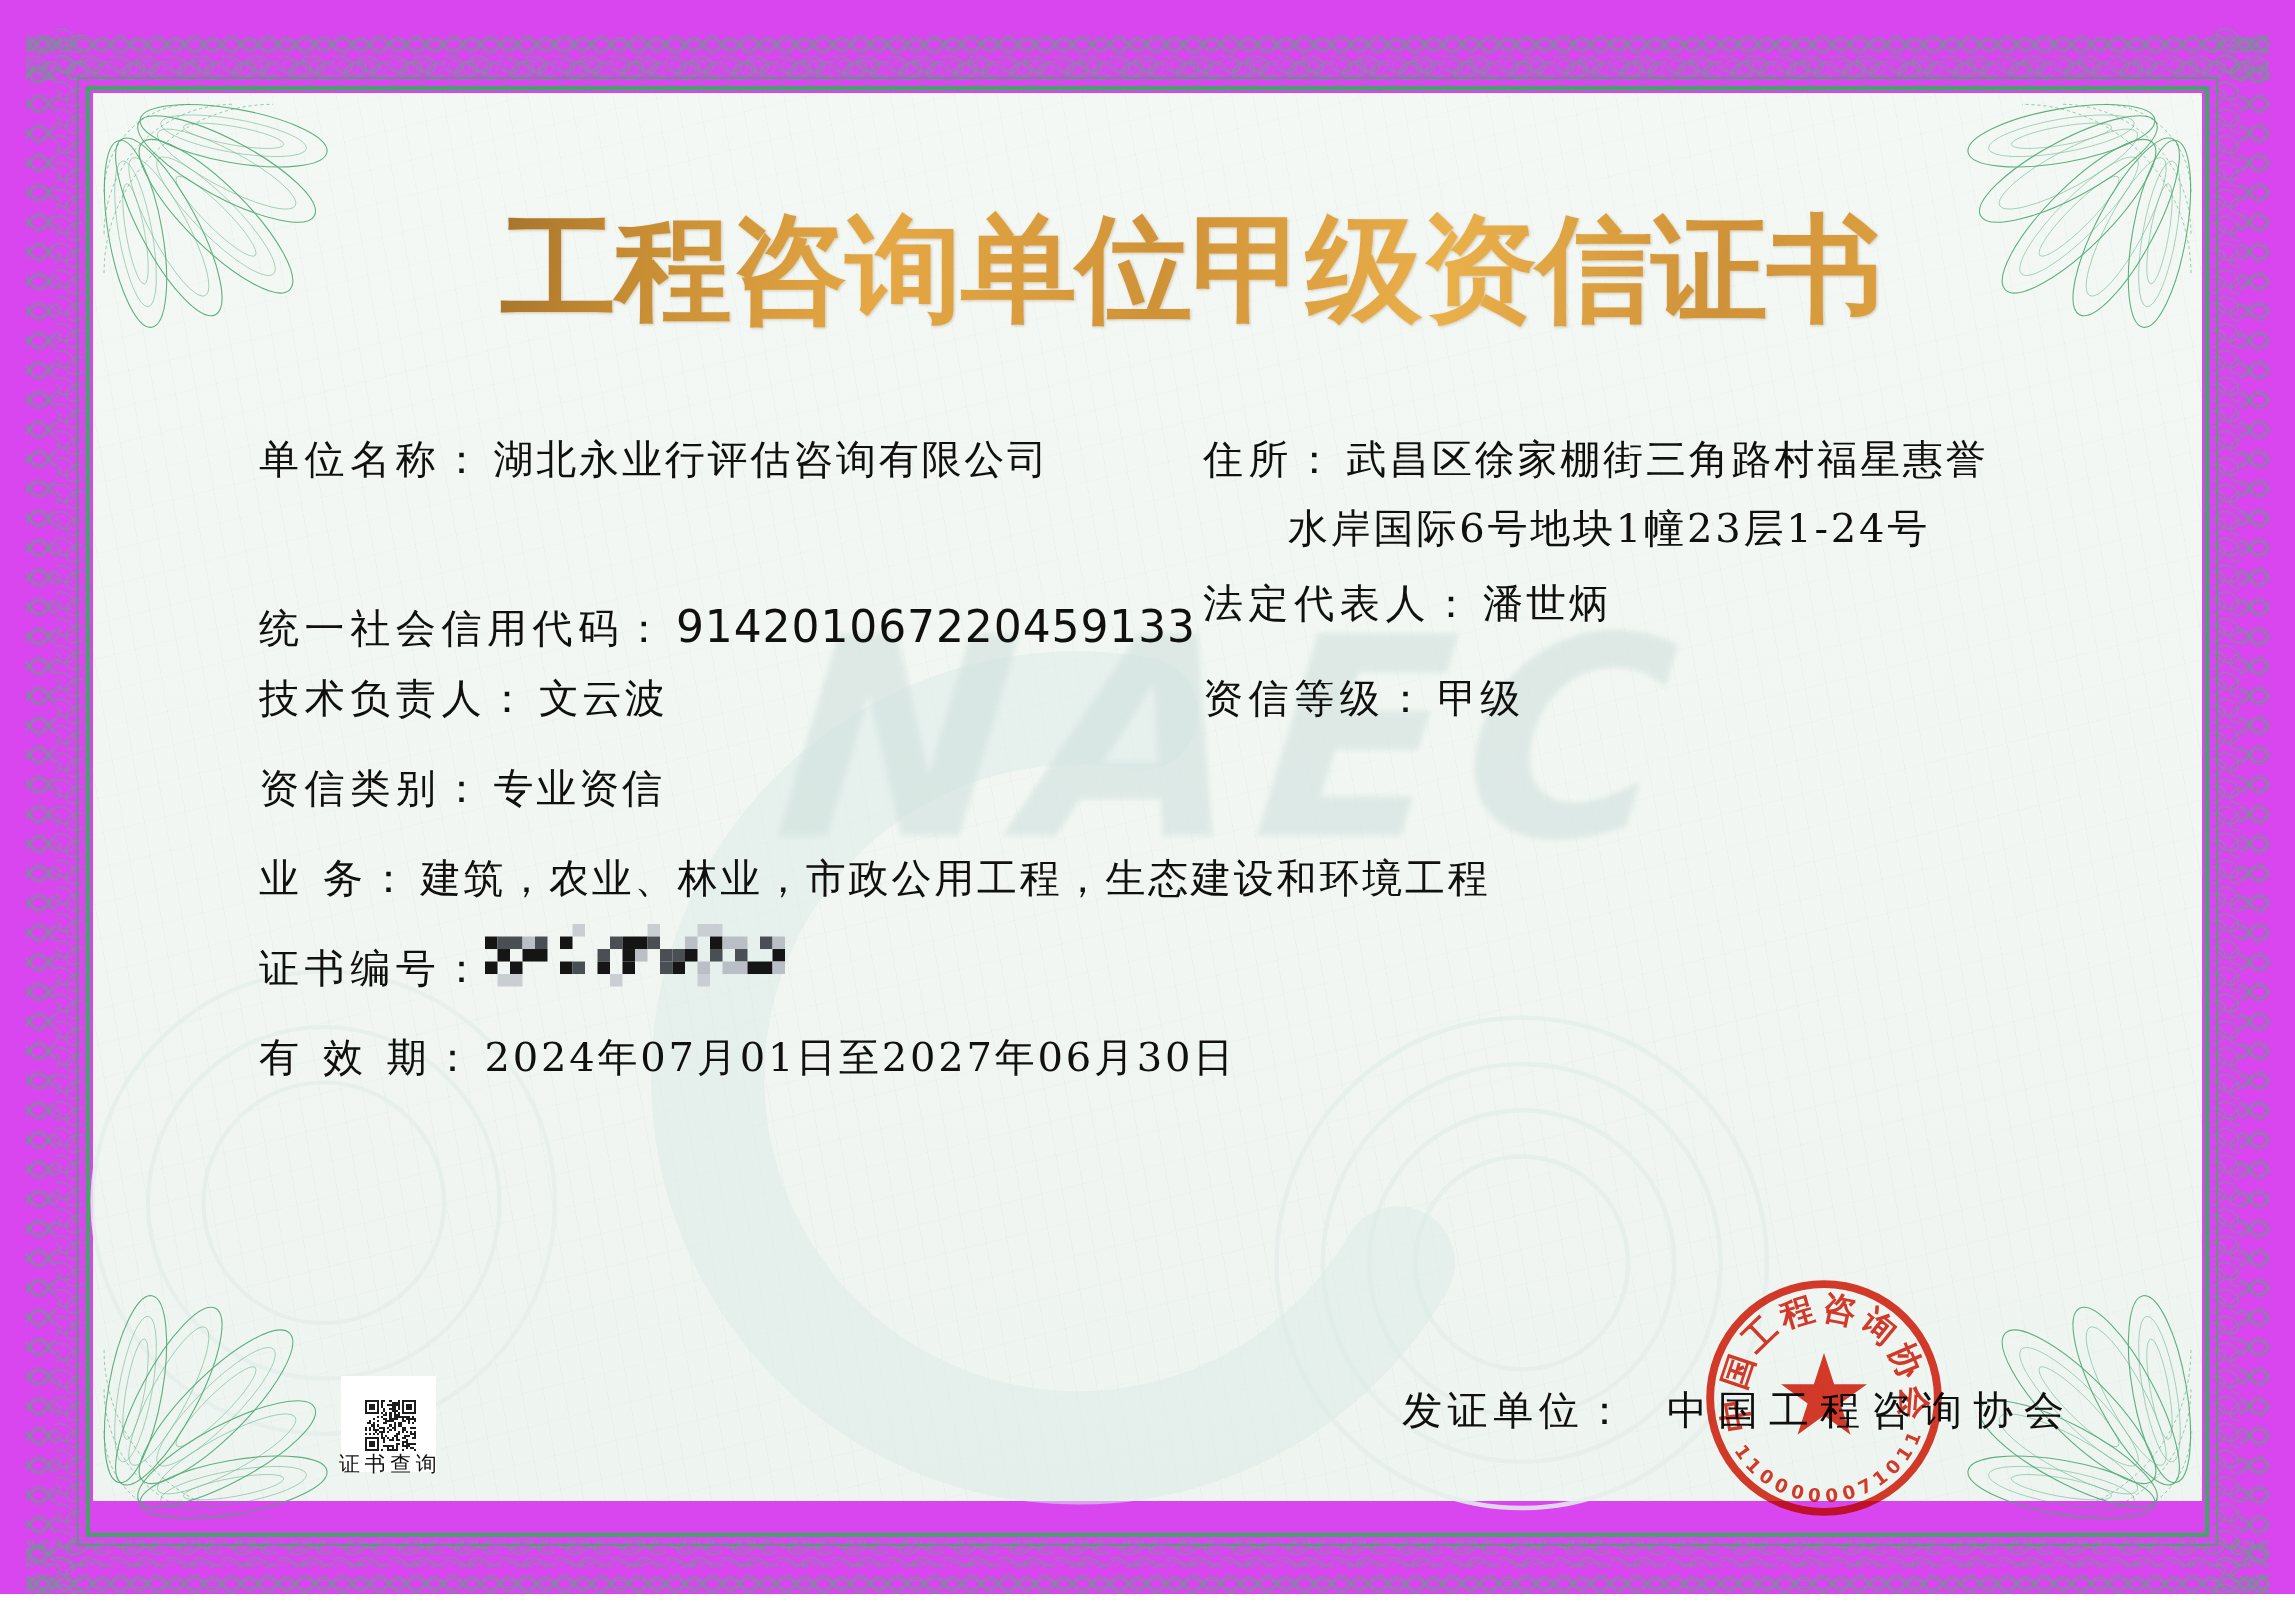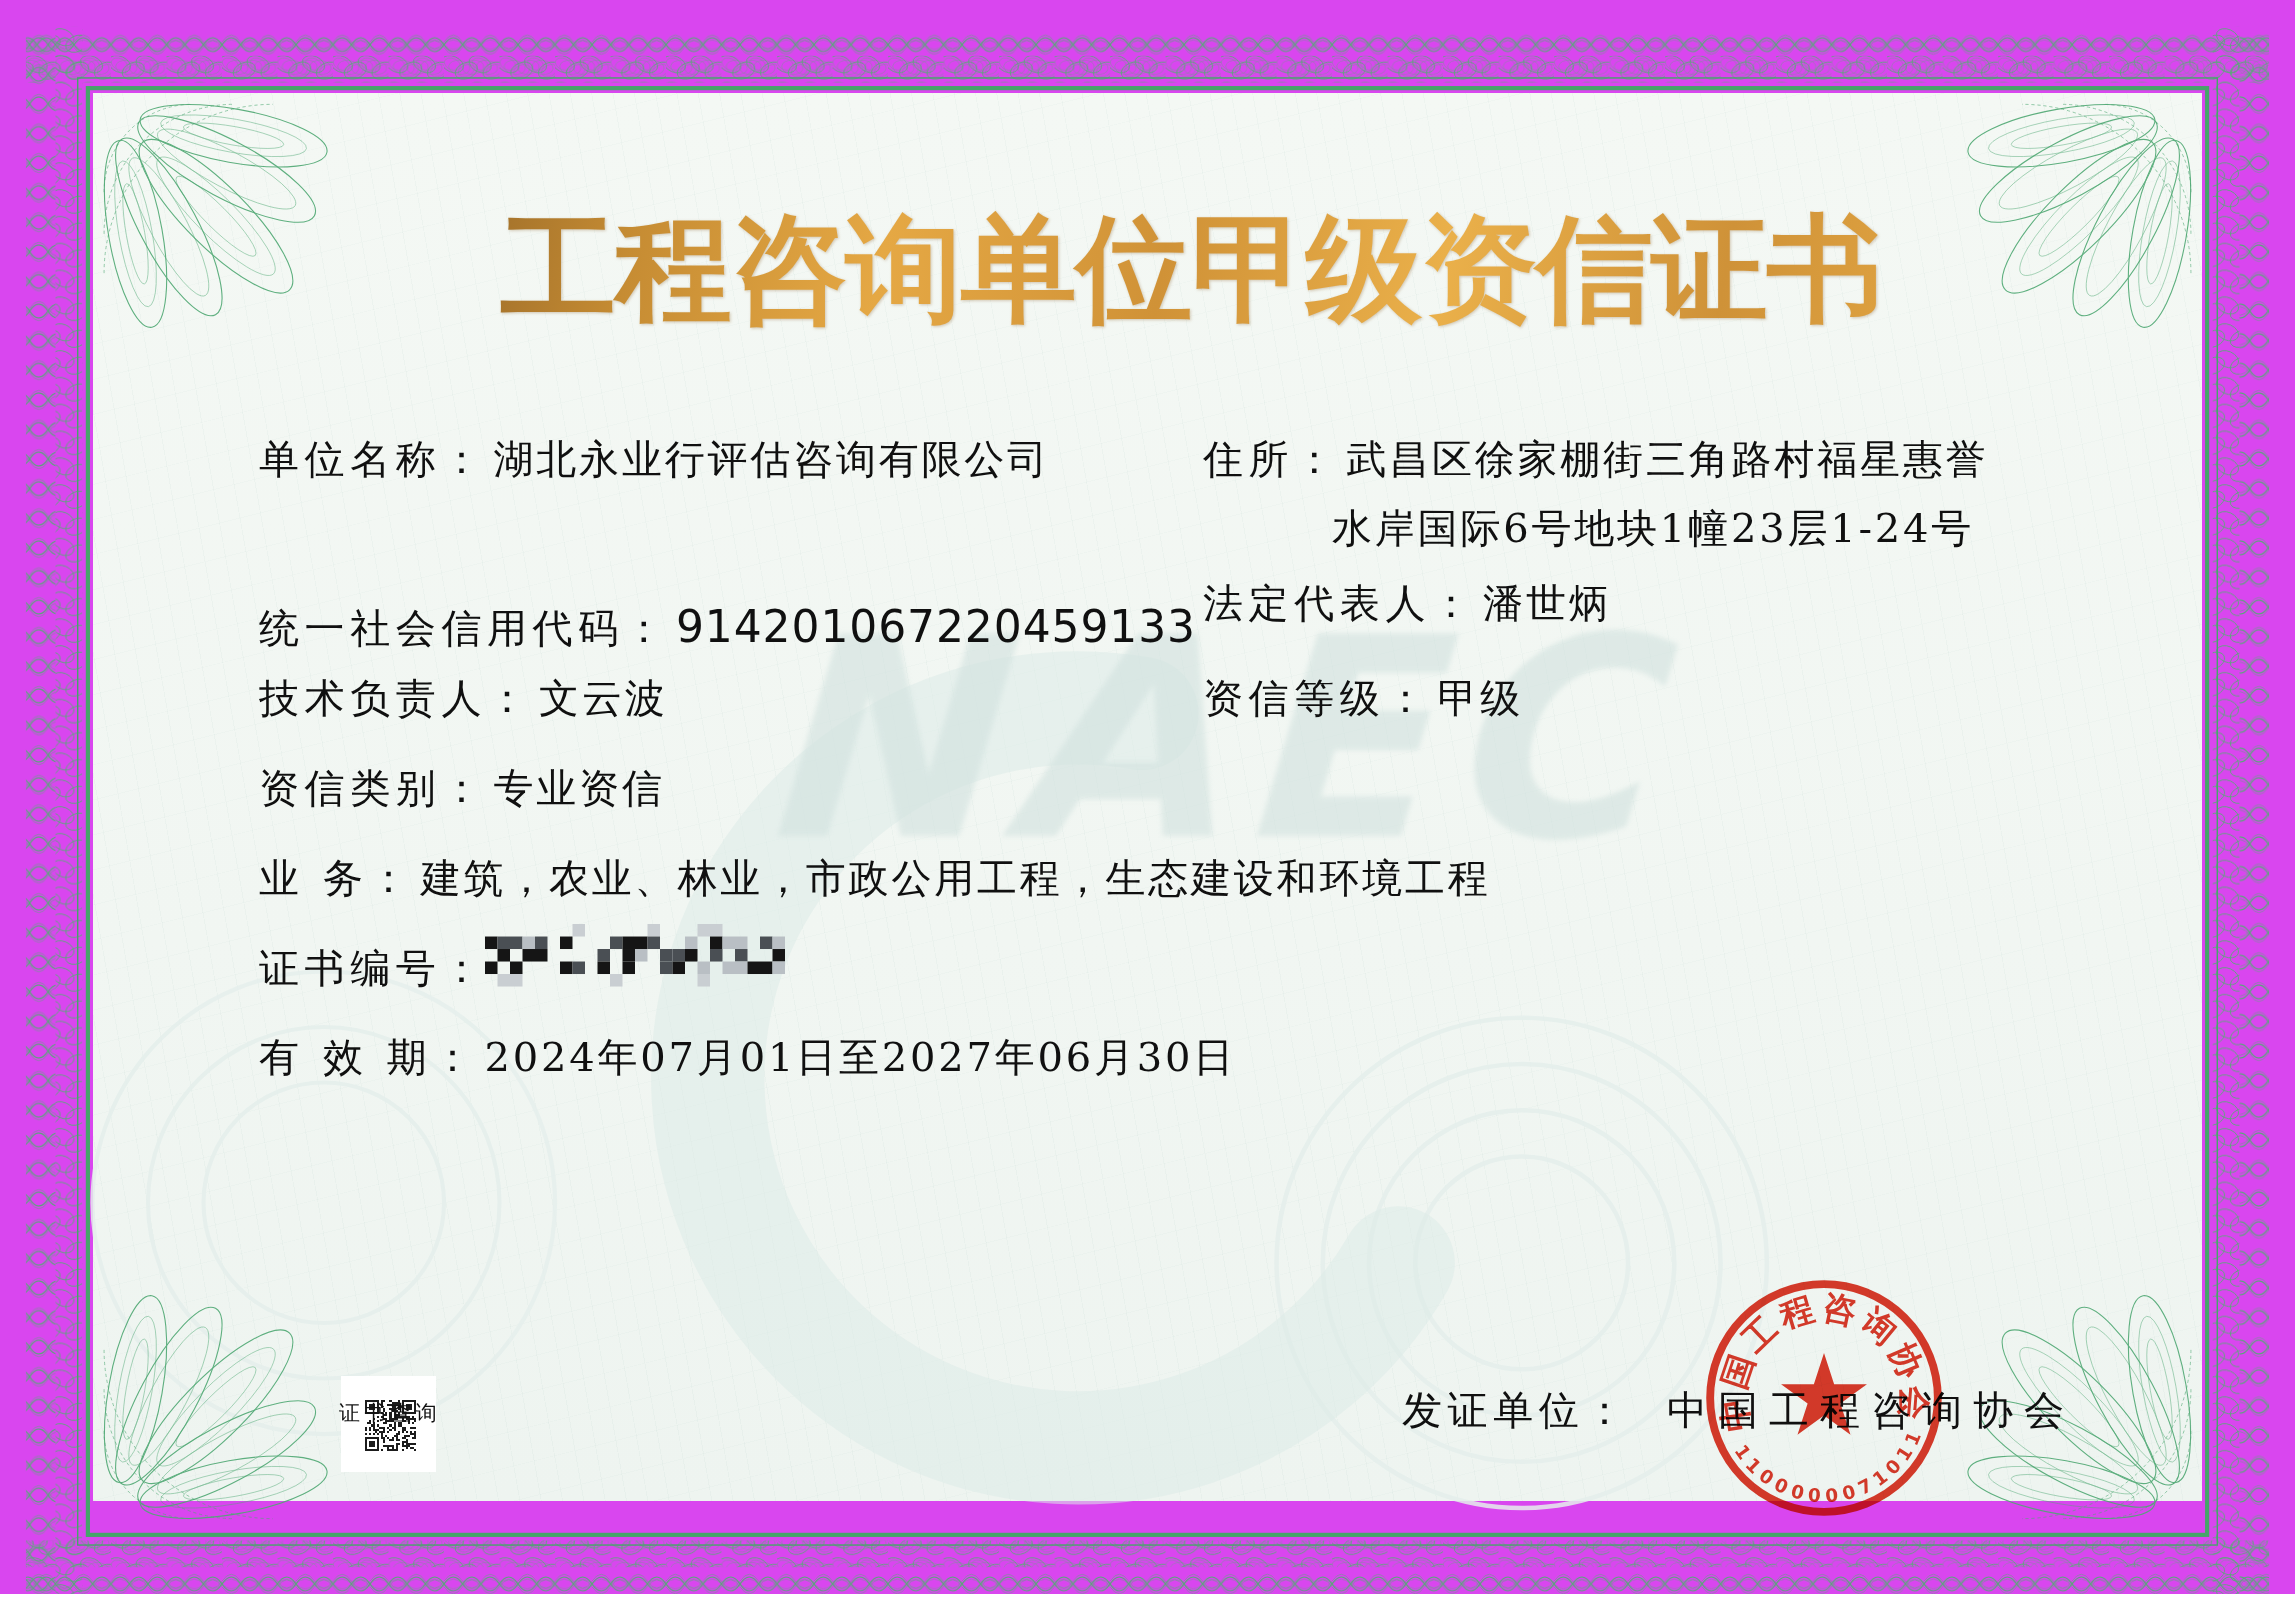--- a/index.html
+++ b/index.html
@@ -18,21 +18,21 @@
   .title{position:absolute;left:1191px;top:192px;transform:translateX(-50%);white-space:nowrap;
     font-family:"DejaVu Sans",sans-serif;font-weight:700;font-size:116px;letter-spacing:-0.9px;
     background:linear-gradient(100deg,#a5732b 0%,#c68c33 10%,#e5a844 28%,#d09237 48%,#eab04a 68%,#cf9238 88%,#dda03f 100%);
     -webkit-background-clip:text;background-clip:text;color:transparent;
     filter:drop-shadow(1.4px 1.9px 1.4px rgba(125,80,20,.30));}
   .row{position:absolute;white-space:nowrap;font-size:40px;color:#101010;letter-spacing:2.8px;line-height:1.2;}
   .row .lab{letter-spacing:5.6px;margin-right:6.5px;}
   .num{font-family:"DejaVu Sans",sans-serif;font-size:44px;letter-spacing:0.9px;}
   .issuer-val{letter-spacing:11px;margin-left:30.5px;}
   .qr-box{position:absolute;left:341px;top:1376px;width:95px;height:96px;background:#ffffff;}
-  .qr-caption{position:absolute;left:339px;top:1399px;font-size:21px;letter-spacing:4.6px;color:#111;}
+  .qr-caption{position:absolute;left:339px;top:1450px;font-size:21px;letter-spacing:4.6px;color:#111;}
   .mosaic{position:absolute;left:485px;top:924px;width:300px;height:63px;}
   .stamp{position:absolute;left:1706px;top:1280px;width:236px;height:236px;mix-blend-mode:multiply;opacity:.93;}
 </style>
 </head>
 <body>
 
 <div class="page">
   <div class="inner-bg"></div>
   <div class="stripes"></div>
 
@@ -217,21 +217,21 @@
       <rect x="270" y="108" width="27" height="27" fill="#c9ced2"></rect>
       <rect x="459" y="108" width="27" height="27" fill="#c9ced2"></rect>
     </svg>
   <div class="row" style="left:259px;top:1033px;">
     <span class="lab">有 效 期：</span><span>2024年07月01日至2027年06月30日</span>
   </div>
 
   <div class="row" style="left:1203px;top:435px;">
     <span class="lab">住所：</span><span>武昌区徐家棚街三角路村福星惠誉</span>
   </div>
-  <div class="row" style="left:1332px;top:504px;">
+  <div class="row" style="left:1288px;top:504px;">
     <span>水岸国际6号地块1幢23层1-24号</span>
   </div>
   <div class="row" style="left:1203px;top:579px;">
     <span class="lab">法定代表人：</span><span>潘世炳</span>
   </div>
   <div class="row" style="left:1402px;top:1386px;">
     <span class="lab">发证单位：</span><span class="issuer-val">中国工程咨询协会</span>
   </div>
 
   <div class="row" style="left:1203px;top:674px;">

